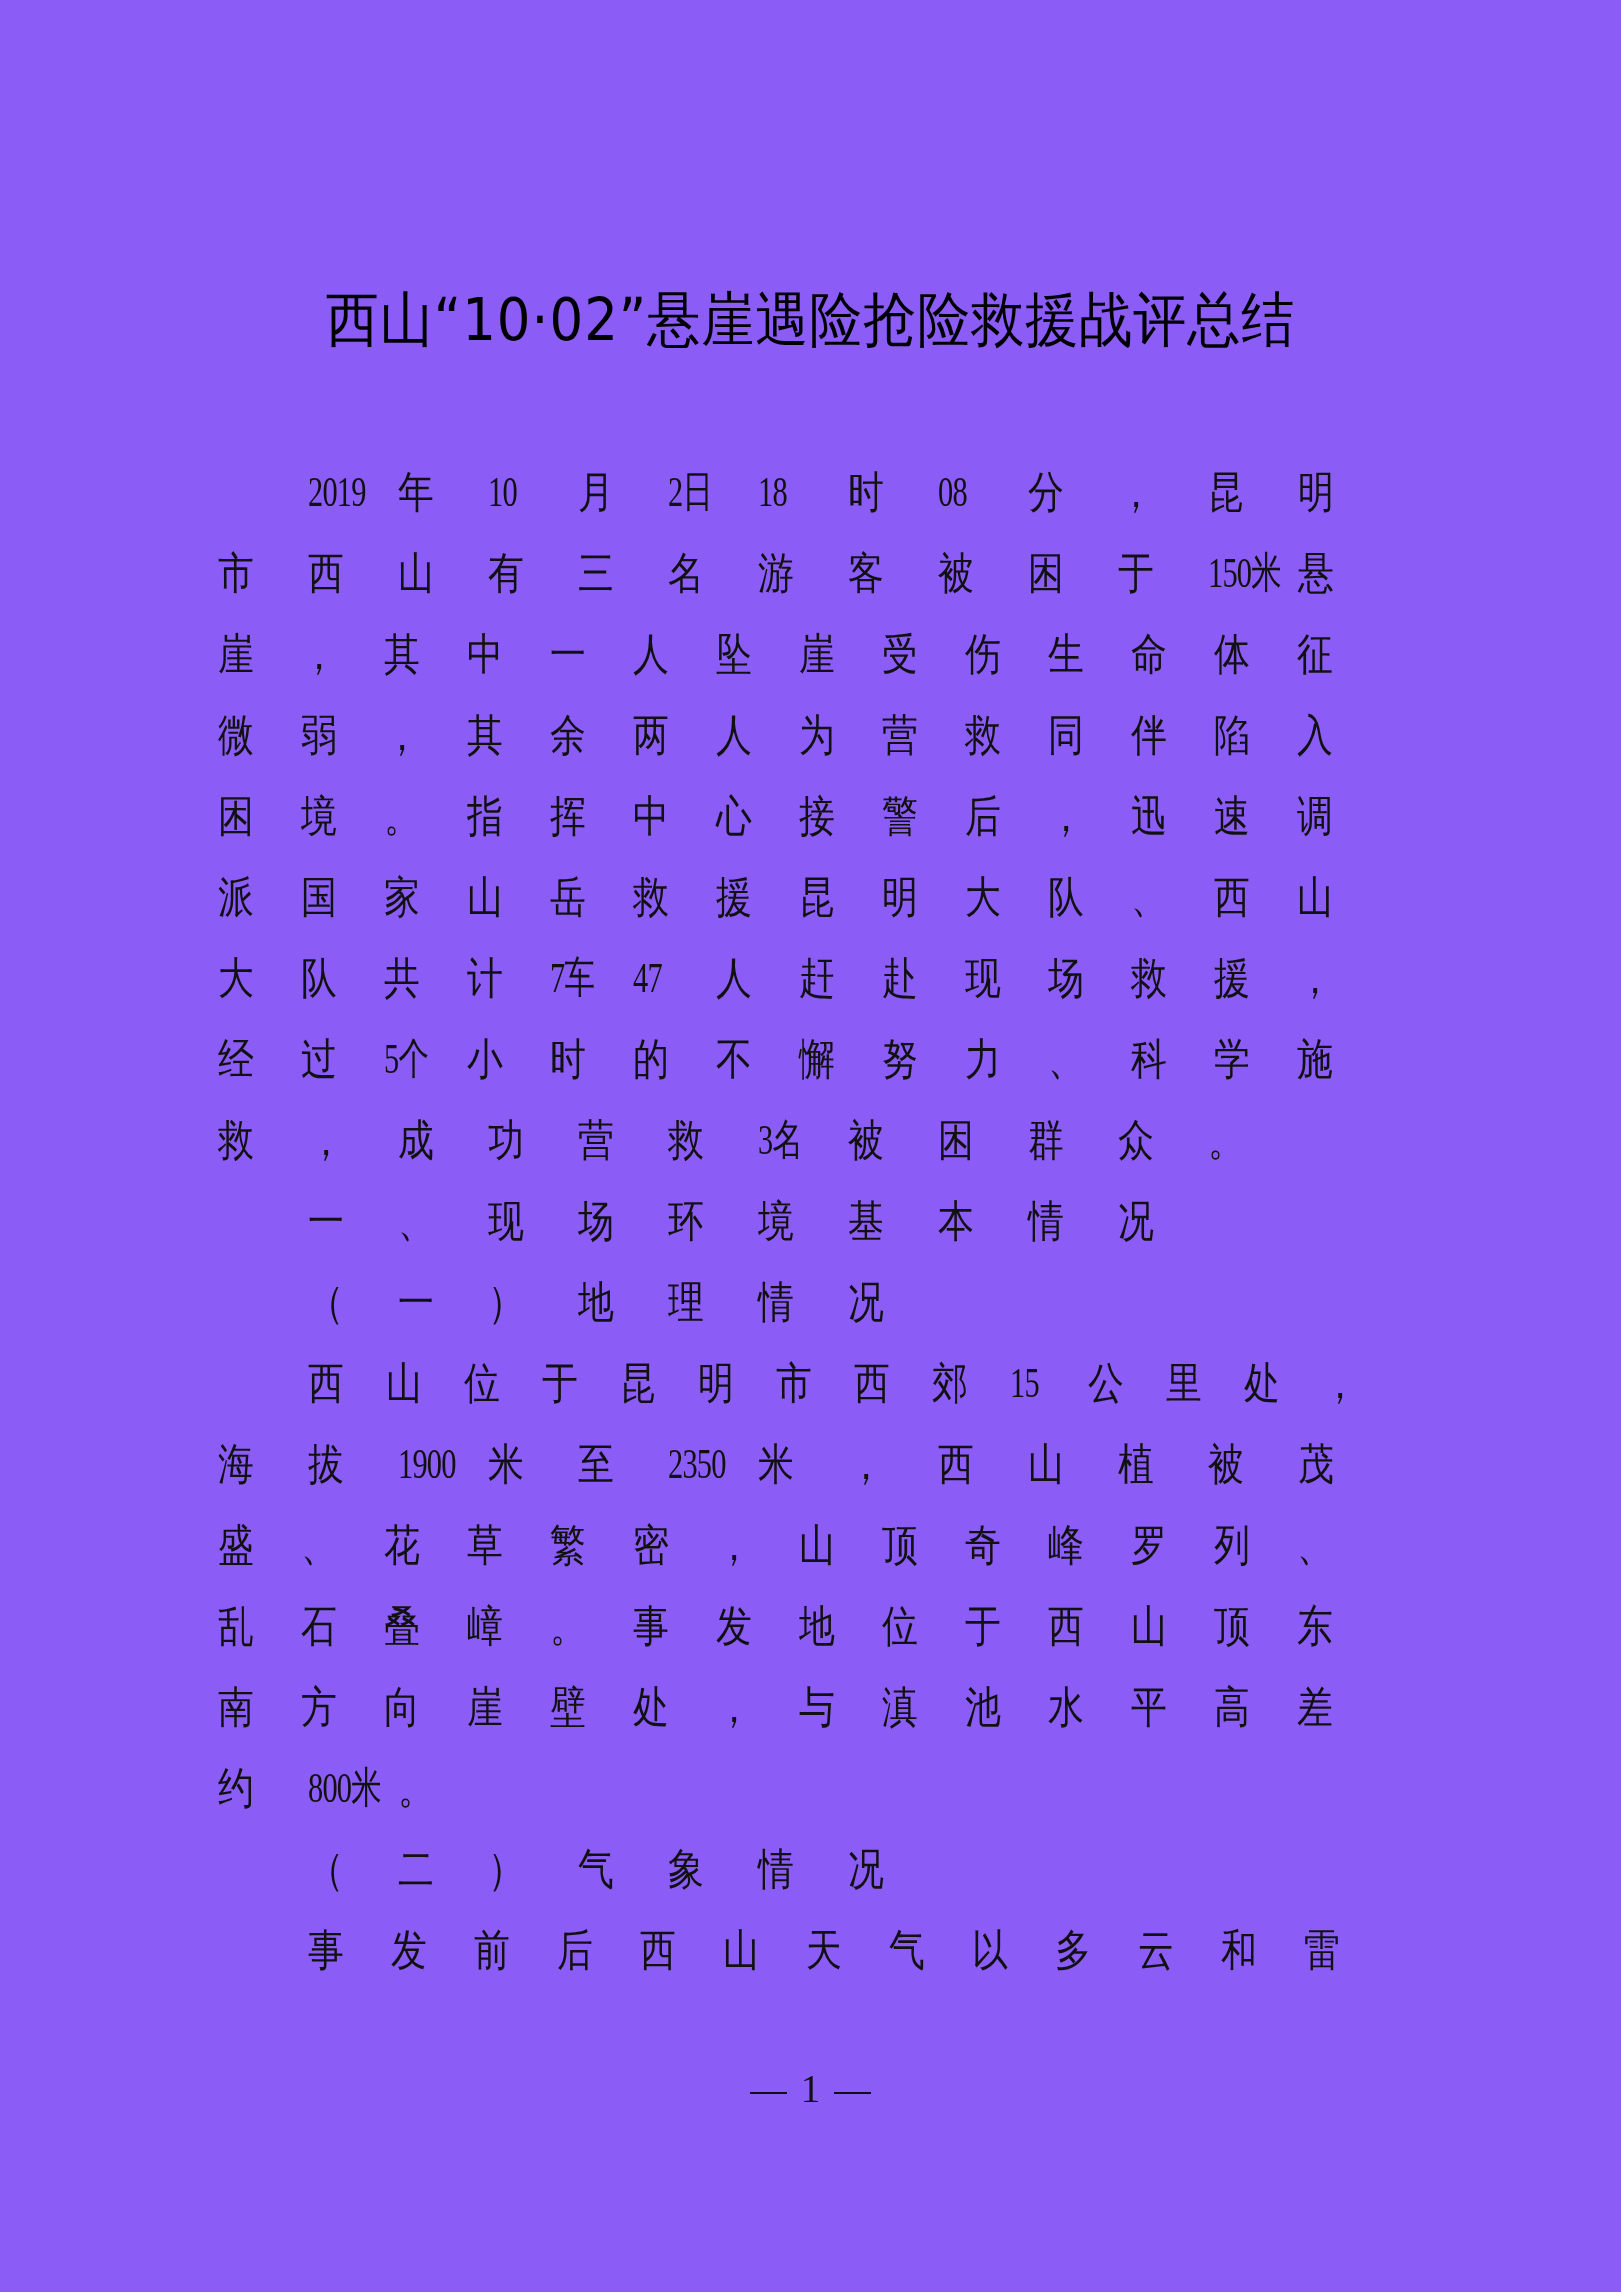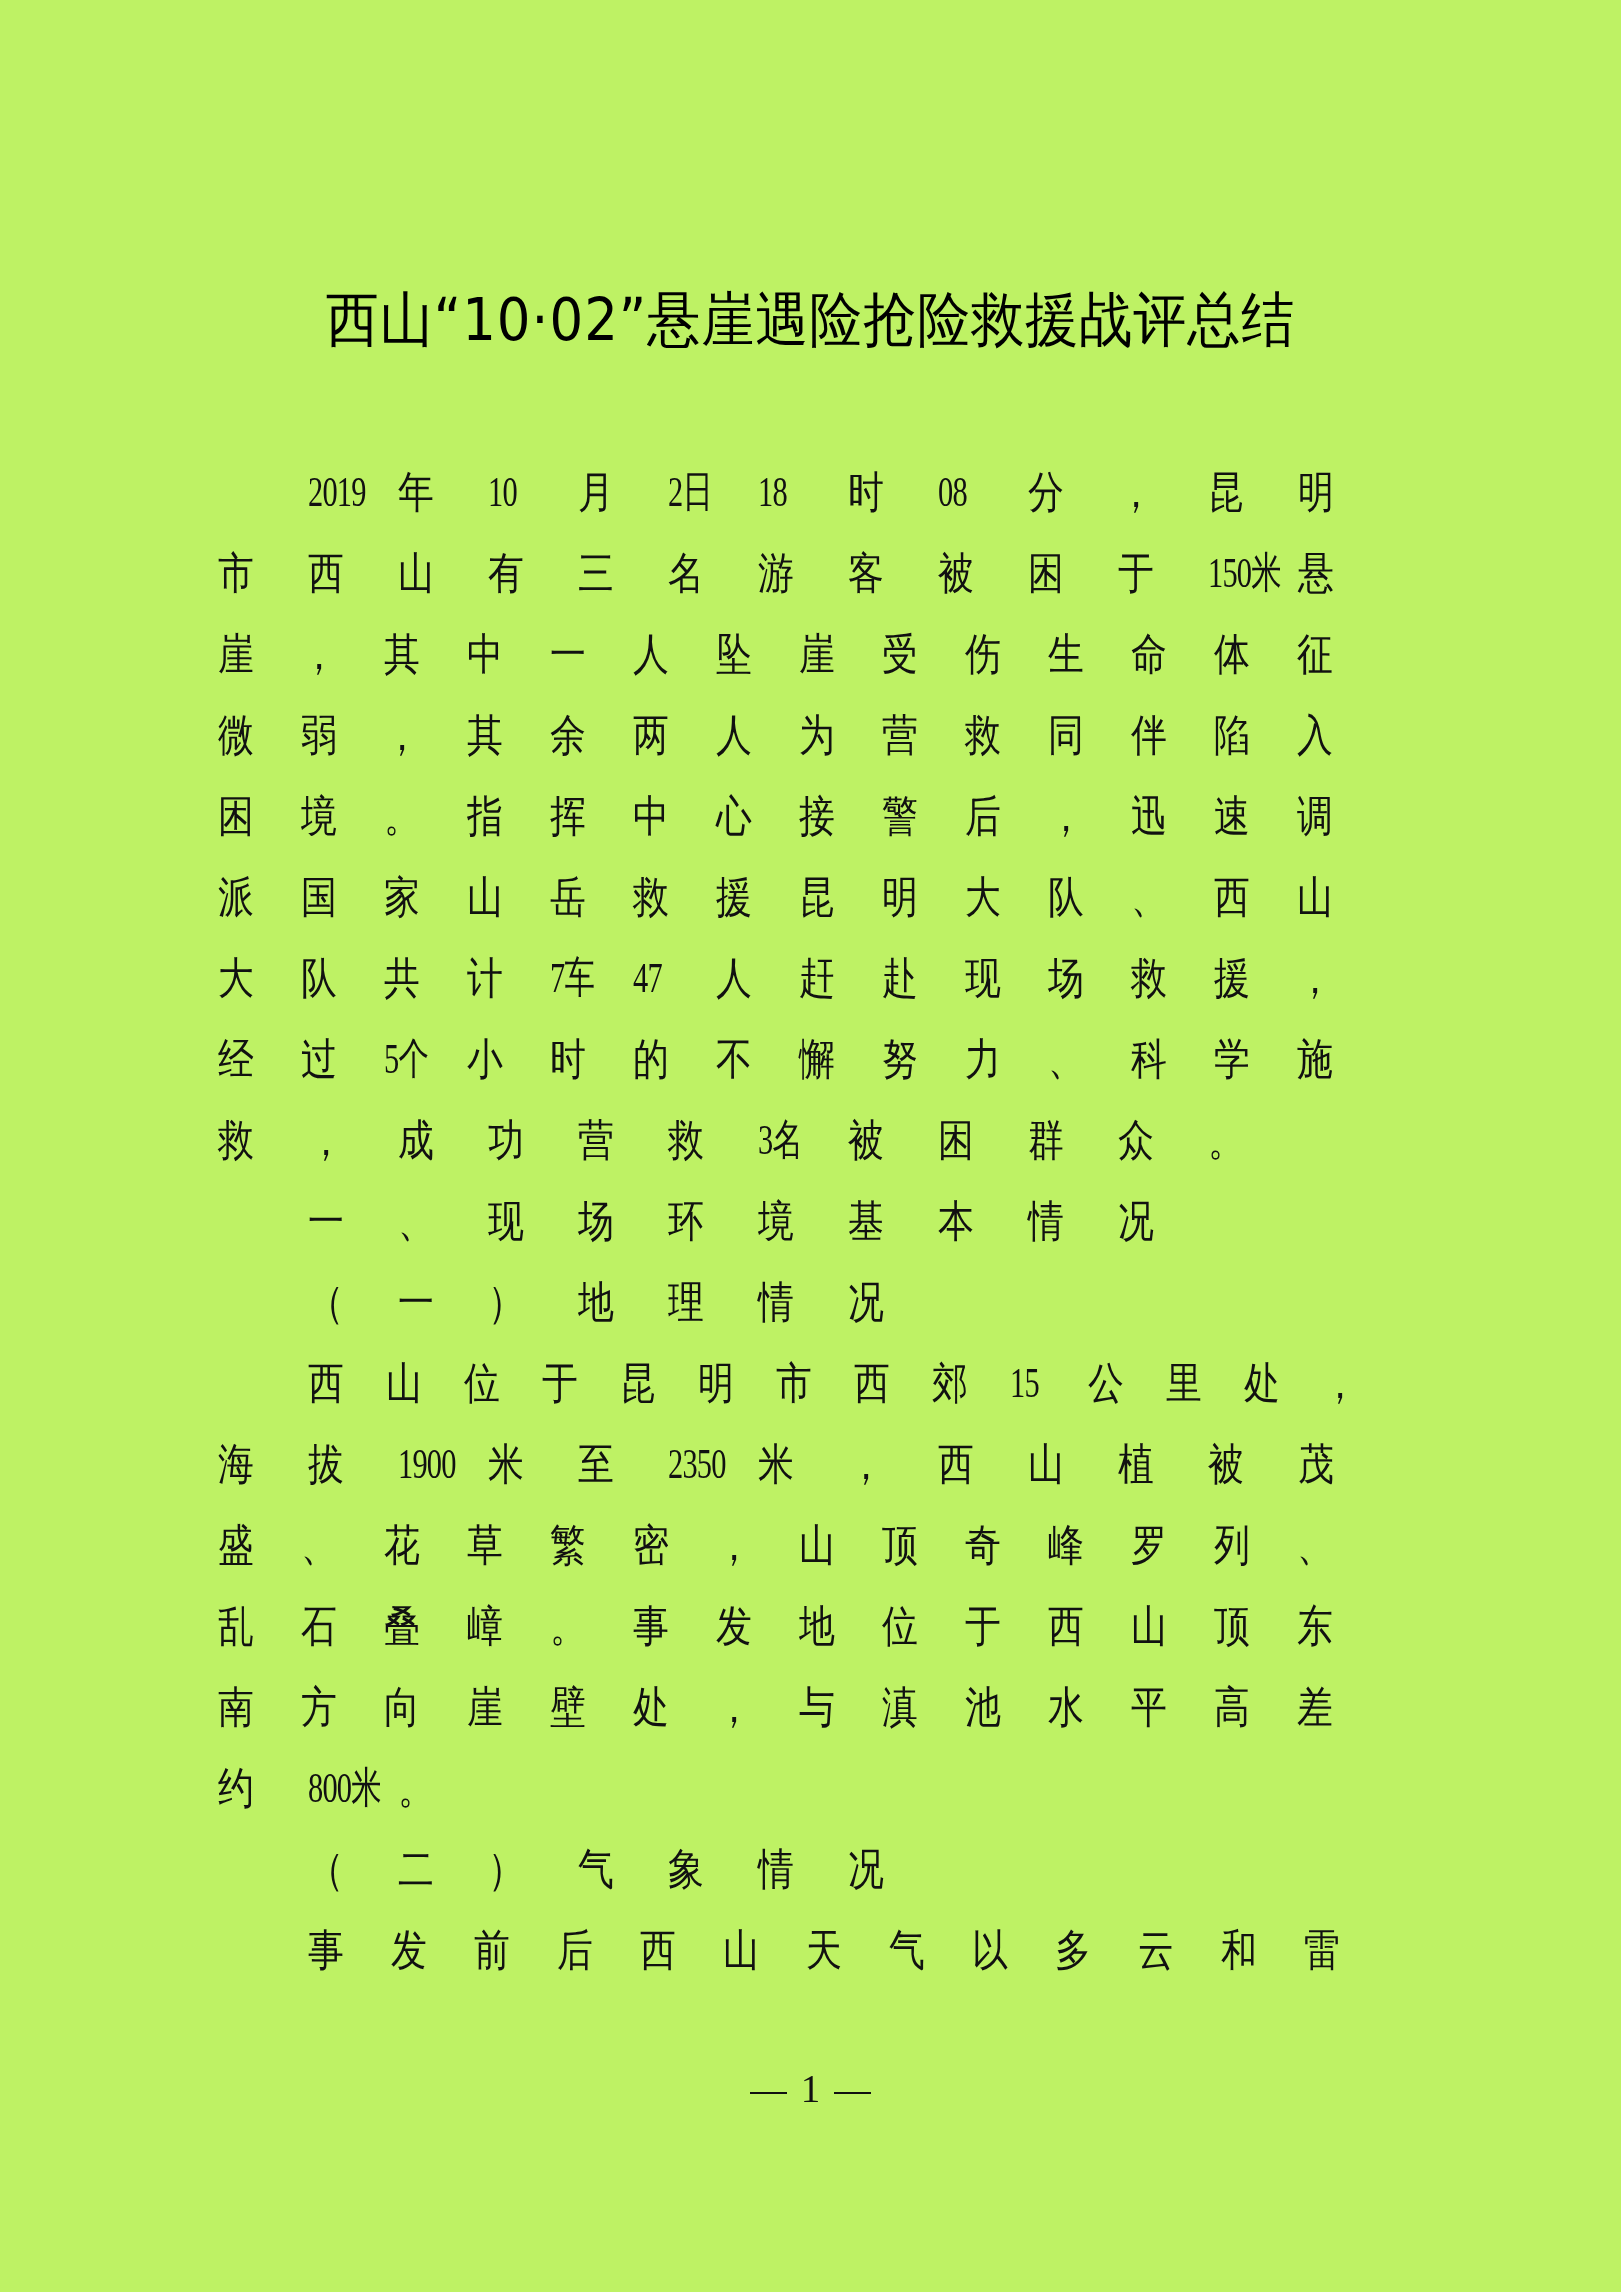--- a/index.html
+++ b/index.html
@@ -1,17 +1,17 @@
 <!DOCTYPE html>
 <html><head>
 <meta charset="utf-8">
 <style>
   html, body { margin: 0; padding: 0; background: #ffffff; }
   body { width: 1621px; height: 2293px; position: relative; overflow: hidden; color: #111; }
-  .page { position: absolute; left: 0; top: 0; width: 1621px; height: 2293px; background: #bef264; }
+  .page { position: absolute; left: 0; top: 0; width: 1621px; height: 2293px; background: #8b5cf6; }
   .title {
     position: absolute; left: 0; top: 276px; width: 1621px; text-align: center;
     font-family: "DejaVu Sans", "Liberation Sans", sans-serif;
     font-size: 53px; line-height: 78px; letter-spacing: 1px; color: #000;
     transform: scaleY(1.12); transform-origin: top center;
   }
   .body {
     position: absolute; left: 218px; top: 451px; width: 1166px;
     font-family: "Liberation Serif", "DejaVu Serif", serif;
   }

